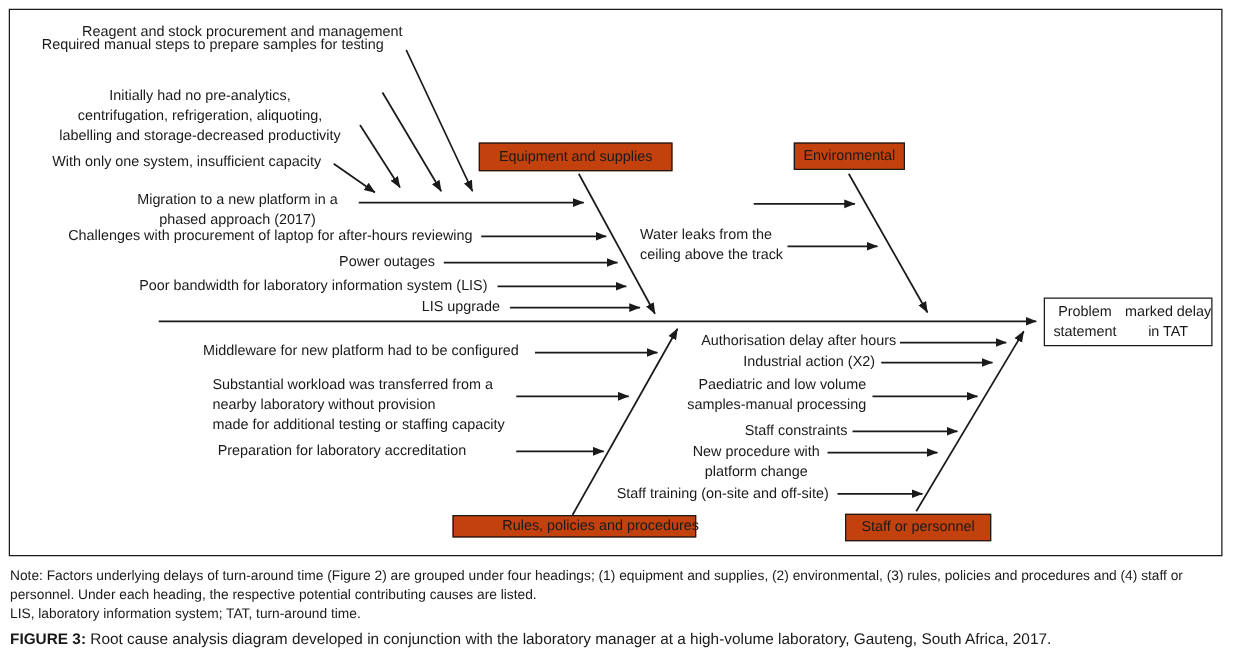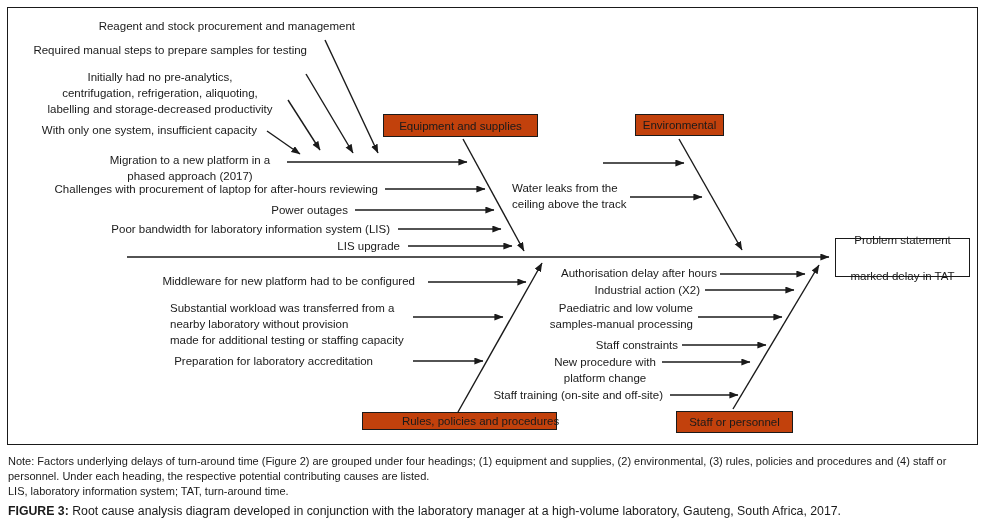--- a/index.html
+++ b/index.html
@@ -17,22 +17,22 @@
   }
   .lbl.ra{text-align:right;}
   .lbl.ca{text-align:center;white-space:normal;}
   .cat-box{
     position:absolute;border:1.6px solid #1a1a1a;background:#c2410c;box-sizing:border-box;
     display:flex;align-items:center;justify-content:center;
     font-size:11.5px;white-space:nowrap;padding:0 4px;
   }
   #problem-box{
     position:absolute;border:1.7px solid #1a1a1a;background:#ffffff;box-sizing:border-box;
-    display:flex;flex-direction:column;align-items:center;justify-content:center;
-    font-size:11.5px;line-height:16px;text-align:center;gap:20px;
+    display:flex;flex-direction:row;align-items:center;justify-content:center;
+    font-size:11.5px;line-height:16px;text-align:center;
   }
   #notes{
     position:absolute;left:8px;top:454px;width:972px;
     font-size:11px;line-height:14.5px;color:#1a1a1a;
   }
   #abbrev-note{margin-top:1px;}
   #caption{margin-top:5px;font-size:12.3px;line-height:15px;}
   #caption b{font-weight:bold;}
 </style>
 </head>
@@ -92,22 +92,22 @@
     <span>Rules, policies and procedures</span>
   </div>
   <div class="cat-box" style="left:676px;top:411px;width:117px;height:22px;">
     <span>Staff or personnel</span>
   </div>
   <div id="problem-box" style="left:835px;top:238px;width:135px;height:39px;">
     <div>Problem statement</div>
     <div>marked delay in TAT</div>
   </div>
 
-  <div class="lbl ra" style="right:632px;top:18px;">Reagent and stock procurement and management</div>
-  <div class="lbl ra" style="right:680px;top:42px;">Required manual steps to prepare samples for testing</div>
+  <div class="lbl ra" style="right:665px;top:18px;">Reagent and stock procurement and management</div>
+  <div class="lbl ra" style="right:680px;top:28px;">Required manual steps to prepare samples for testing</div>
   <div class="lbl ra" style="right:730px;top:122px;">With only one system, insufficient capacity</div>
   <div class="lbl ca" style="left:25px;top:69px;width:270px;">
     <div>Initially had no pre-analytics,</div>
     <div>centrifugation, refrigeration, aliquoting,</div>
     <div>labelling and storage-decreased productivity</div>
   </div>
   <div class="lbl ca" style="left:90px;top:152px;width:200px;">
     <div>Migration to a new platform in a</div>
     <div>phased approach (2017)</div>
   </div>

